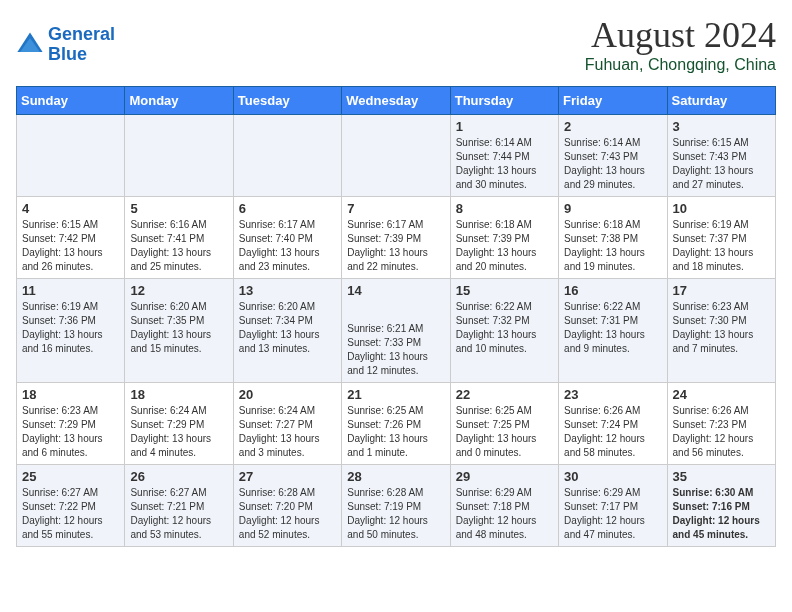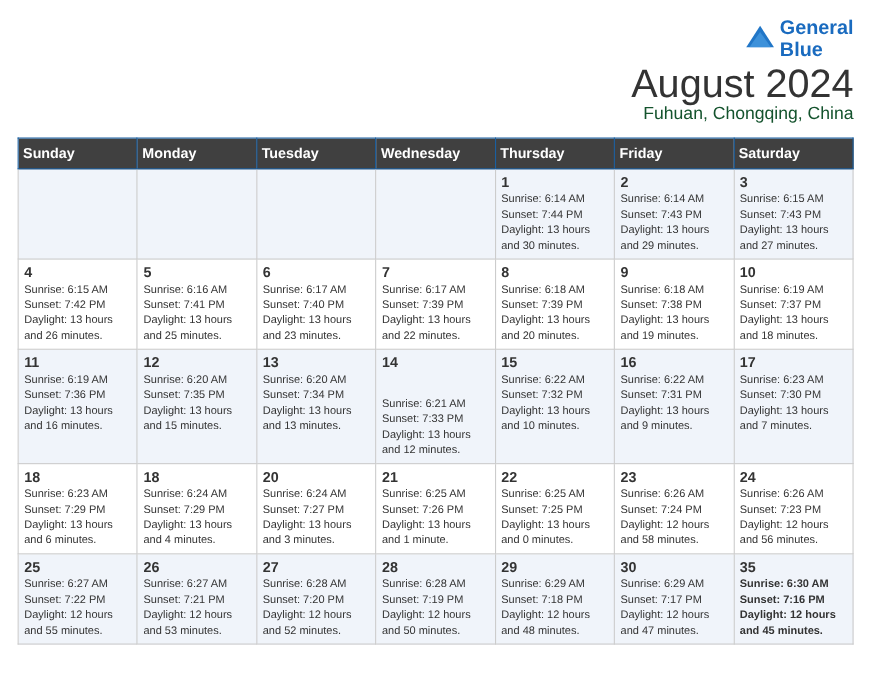--- a/index.html
+++ b/index.html
@@ -6,23 +6,22 @@
     body {
       font-family: Arial, sans-serif;
       background: #fff;
       width: 792px;
       min-height: 612px;
       padding: 16px;
     }
     .header-area {
       display: flex;
       justify-content: space-between;
-      align-items: flex-end;
+      align-items: center;
       margin-bottom: 12px;
-      flex-direction: column;
     }
     .logo {
       display: flex;
       align-items: center;
       gap: 4px;
     }
     .logo-text {
       font-size: 18px;
       font-weight: bold;
       color: #333;
@@ -36,31 +35,32 @@
       height: 28px;
     }
     .title-block {
       text-align: right;
     }
     .month-year {
       font-size: 36px;
       font-weight: 300;
       color: #333;
       line-height: 1.1;
+      font-family: Liberation Serif, serif;
     }
     .location {
       font-size: 16px;
       color: #14532d;
     }
     table {
       width: 100%;
       border-collapse: collapse;
     }
     thead th {
-      background-color: #404040;
+      background-color: #3b82f6;
       color: #fff;
       font-size: 13px;
       font-weight: bold;
       padding: 6px 4px;
       text-align: left;
       border: 1px solid #1a5fa0;
     }
     tbody td {
       vertical-align: top;
       border: 1px solid #ccc;

